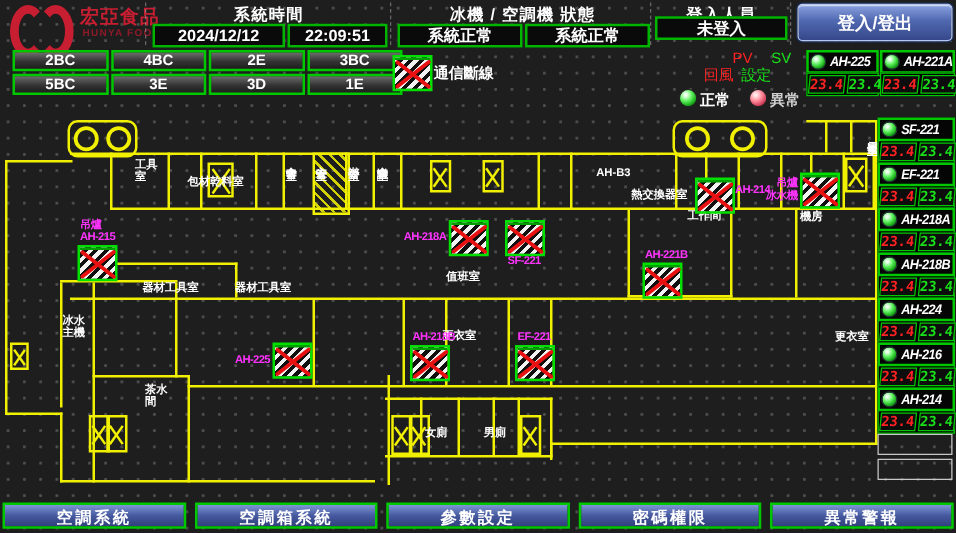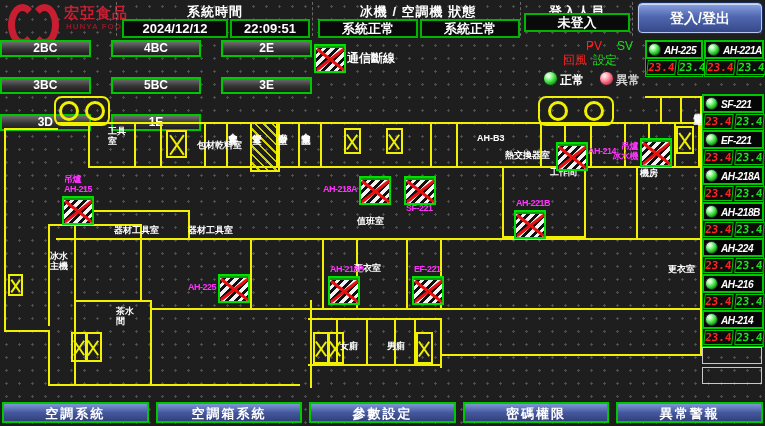--- a/index.html
+++ b/index.html
@@ -21,22 +21,22 @@
   .bluebtn{background:linear-gradient(#8aa2e0,#5068b0 45%,#36488a);border:1px solid #b8c6ee;
     border-radius:4px;color:#fff;font-weight:bold;text-align:center;cursor:pointer;
     box-shadow:inset 0 1px 0 #cdd8f5,0 0 0 1px #17305e}
   .logo-marks{position:absolute;left:6px;top:3px;width:54px;height:30px}
   .lm{position:absolute;width:15px;height:28px;border:7px solid #c81e32;border-radius:50%}
   .lm.a{left:2px;top:1px;border-right-color:transparent}
   .lm.b{left:24px;top:1px;border-left-color:transparent}
   .brand{position:absolute;left:64px;top:4px;color:#c81e32;font-weight:bold;font-size:15px;letter-spacing:1px}
   .brand-en{position:absolute;left:66px;top:22px;color:#8d1a28;font-weight:bold;font-size:8px;letter-spacing:1px}
   
-  .fgrid{position:absolute;left:0;top:40px;width:312px;display:grid;
-    grid-template-columns:repeat(3,1fr);gap:20px}
+  .fgrid{position:absolute;left:10px;top:40px;width:312px;display:grid;
+    grid-template-columns:repeat(4,1fr);gap:2px}
   .fbtn{height:13px;line-height:13px;text-align:center;color:#fff;font-size:12px;font-weight:bold;
     background:linear-gradient(#6d6d6d,#343434 55%,#1d1d1d);border:2px solid #00c800;cursor:pointer}
   
   .ledlabel{position:absolute;color:#fff;font-size:12px;font-weight:bold}
   .led{position:absolute;width:13px;height:13px;border-radius:50%;border:1px solid #222}
   .led.green{background:radial-gradient(circle at 35% 30%,#f0fff0 8%,#5ef05e 40%,#0c9a0c 75%,#064)}
   .led.red{background:radial-gradient(circle at 35% 30%,#ffe8e8 8%,#ff8a9a 40%,#c02848 80%,#701)}
   .pvsv{position:absolute;font-size:12px;font-weight:normal}
   .redtxt{color:#ff2222}.greentxt{color:#19e019}
   
@@ -203,21 +203,21 @@
       <i></i>
       <i></i>
     </div>
     <div class="stairs" style="left: 538px; top: 96px; width: 72px; height: 26px; position: absolute;">
       <i></i>
       <i></i>
     </div>
     <div class="hatch" style="left: 250px; top: 122px; width: 26px; height: 46px; position: absolute;"></div>
     <div class="roomlabel" style="left: 108px; top: 126px; position: absolute;">工具
 室</div>
-    <div class="roomlabel" style="left: 150px; top: 140px; position: absolute; margin-left: 47px;">包材乾料室</div>
+    <div class="roomlabel" style="left: 150px; top: 140px; position: absolute;">包材乾料室</div>
     <div class="roomlabel vert" style="left: 228px; top: 126px; position: absolute;">會客室</div>
     <div class="roomlabel vert" style="left: 252px; top: 126px; position: absolute;">主管室</div>
     <div class="roomlabel vert" style="left: 278px; top: 126px; position: absolute;">辦公室</div>
     <div class="roomlabel vert" style="left: 301px; top: 126px; position: absolute;">會議室</div>
     <div class="roomlabel" style="left: 477px; top: 133px; position: absolute;">AH-B3</div>
     <div class="roomlabel" style="left: 505px; top: 150px; position: absolute;">熱交換器室</div>
     <div class="roomlabel" style="left: 550px; top: 167px; position: absolute;">工作間</div>
     <div class="roomlabel" style="left: 640px; top: 168px; position: absolute;">機房</div>
     <div class="roomlabel vert" style="left: 693px; top: 106px; position: absolute;">電氣室</div>
     <div class="roomlabel" style="left: 357px; top: 216px; position: absolute;">值班室</div>

